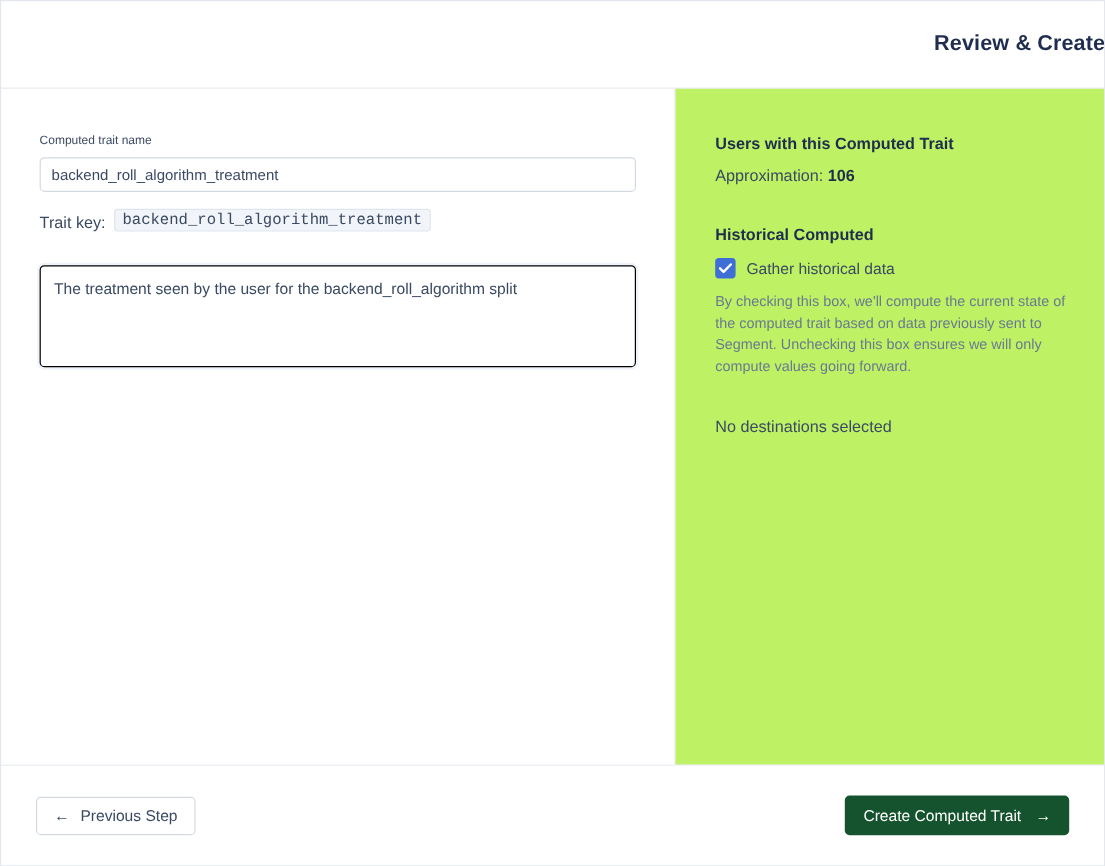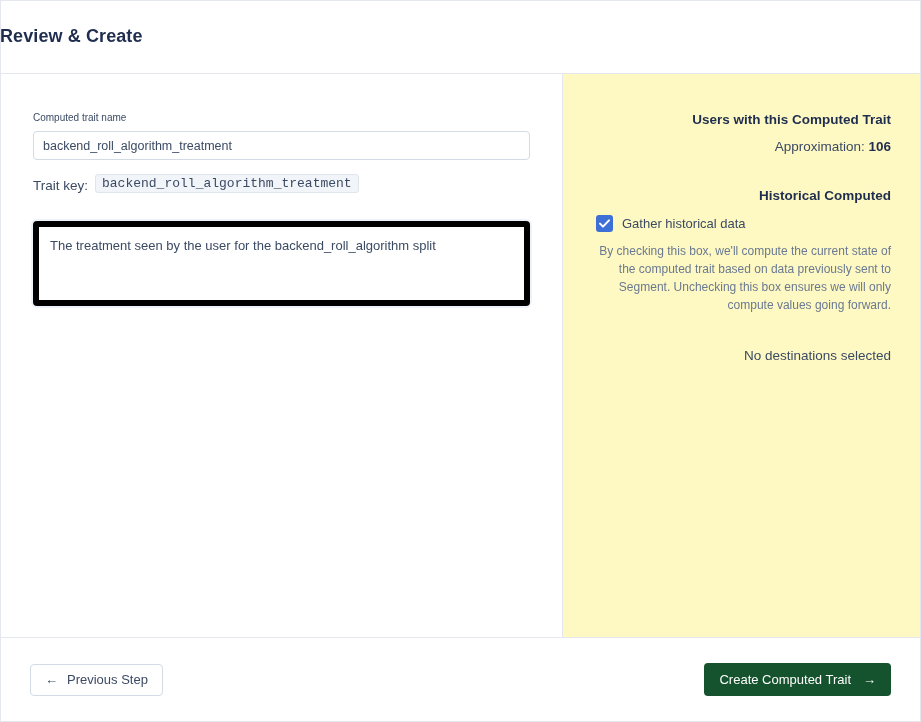--- a/index.html
+++ b/index.html
@@ -16,21 +16,21 @@
     background: #ffffff;
     overflow: hidden;
   }
 
   
   .header {
     height: 74px;
     border-bottom: 1px solid #e4e8ee;
     display: flex;
     align-items: center;
-    justify-content: flex-start;
+    justify-content: flex-end;
     background: #ffffff;
   }
   .header-title {
     font-size: 18px;
     font-weight: bold;
     color: #1f2d4e;
     letter-spacing: 0.1px;
   }
 
   
@@ -40,23 +40,22 @@
     align-items: stretch;
   }
   .left-pane {
     width: 563px;
     border-right: 1px solid #e4e8ee;
     padding: 38px 33px 0 33px;
     background: #ffffff;
   }
   .right-pane {
     flex: 1;
-    background: #fef9c3;
+    background: #bef264;
     padding: 38px 30px 0 33px;
-    text-align: right;
   }
 
   
   .field-label {
     font-size: 10px;
     color: #3b4a63;
     margin-bottom: 8px;
   }
   .text-input {
     width: 497px;
@@ -86,21 +85,21 @@
     color: #3b4a63;
     background: #f1f4f8;
     border: 1px solid #e0e5ed;
     border-radius: 3px;
     padding: 1px 6px;
   }
   .desc-block { margin-top: 28px; }
   .textarea {
     width: 497px;
     height: 85px;
-    border: 6px solid #000000;
+    border: 1px solid #000000;
     border-radius: 4px;
     padding: 10px 11px;
     font-size: 13px;
     color: #3b4a63;
     resize: none;
     outline: none;
     background: #fff;
     box-shadow: 0 0 0 2px rgba(90,127,192,0.10);
     font-family: "Liberation Sans", sans-serif;
     line-height: 1.35;

